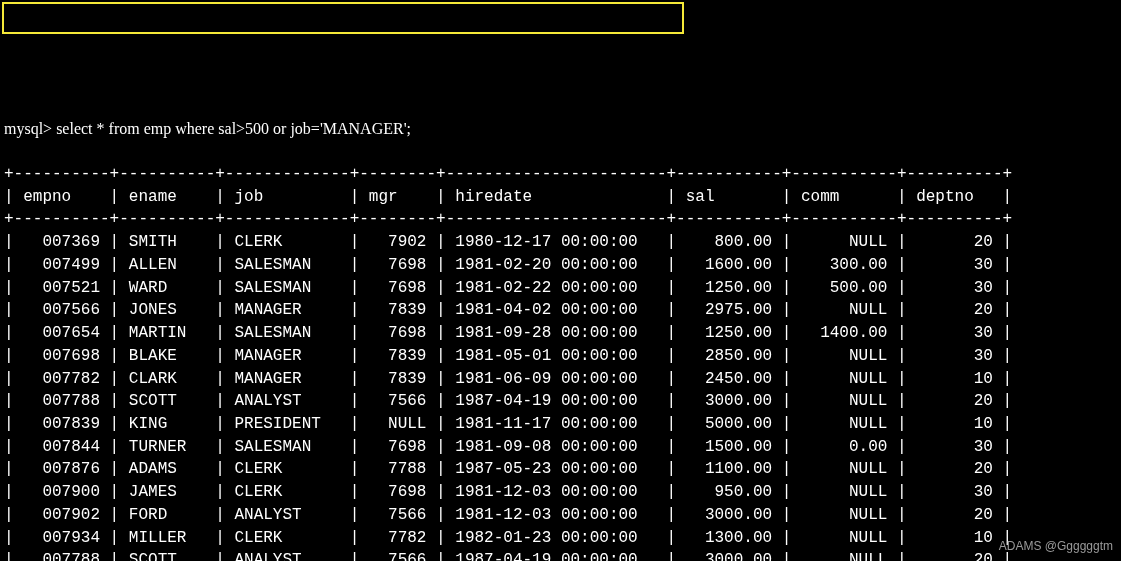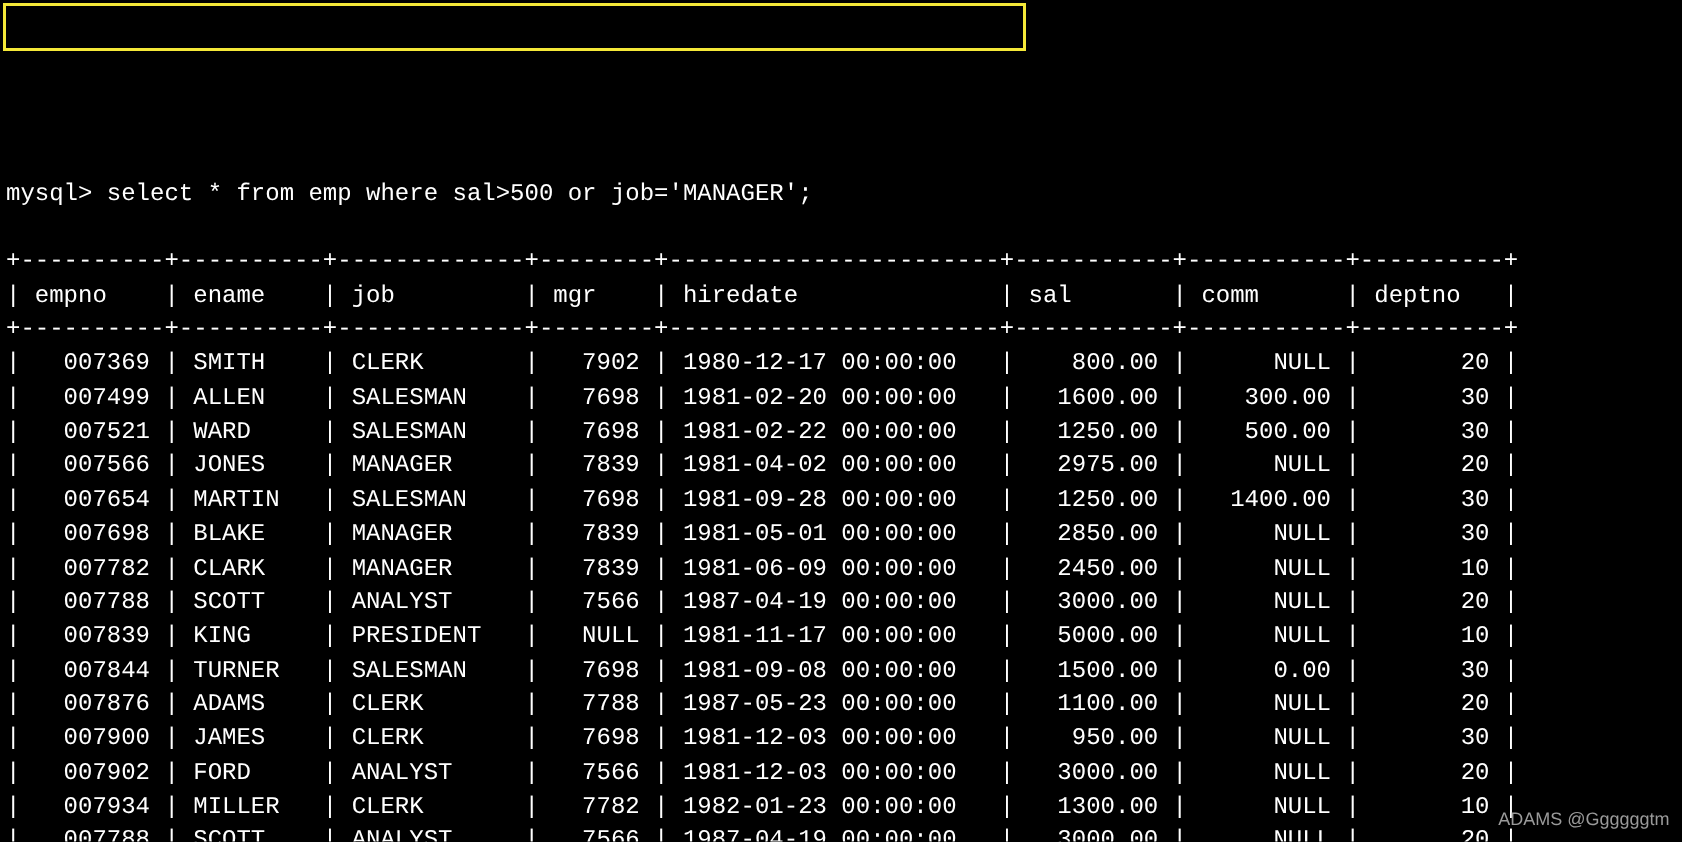--- a/index.html
+++ b/index.html
@@ -21,20 +21,21 @@
     position: absolute;
     top: 2px;
     left: 2px;
     width: 678px;
     height: 28px;
     border: 2px solid #f5e838;
     pointer-events: none;
   }
   .prompt-line {
     display: block;
+    font-family: Liberation Serif, serif;
   }
   .watermark {
     position: absolute;
     bottom: 6px;
     right: 8px;
     color: #9a9a9a;
     font-size: 12px;
     font-family: Arial, sans-serif;
     white-space: normal;
   }

